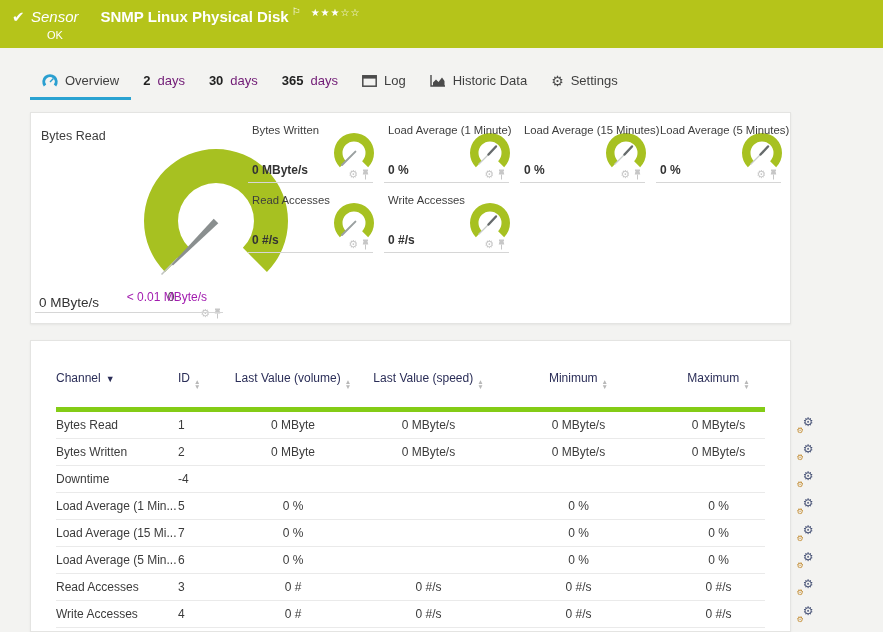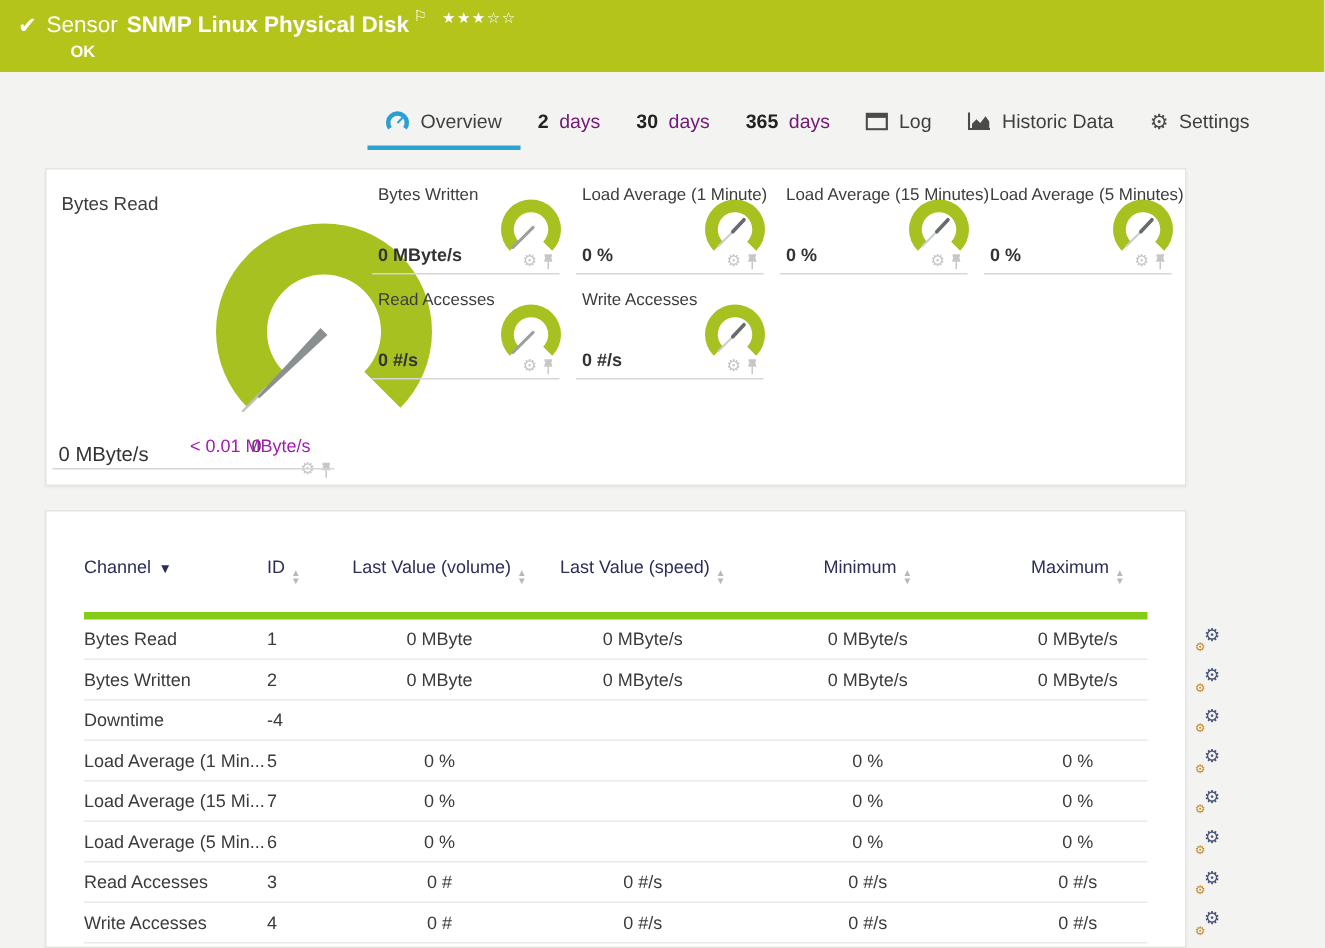--- a/index.html
+++ b/index.html
@@ -6,29 +6,29 @@
   html,body { width:883px; height:632px; overflow:hidden; }
   body {
     font-family:"Liberation Sans","DejaVu Sans",sans-serif;
     background:#f3f3f1; color:#3b3b3b; position:relative;
   }
 
   
   .sensor-bar { position:absolute; left:0; top:0; width:883px; height:48px; background:#b5c41a; color:#fff; }
   .sensor-bar .check { position:absolute; left:12px; top:8px; font-size:15px; font-weight:bold; }
   .titleline { position:absolute; left:31px; top:6px; white-space:nowrap; font-size:15px; }
-  .titleline .kind { margin-right:6px; }
+  .titleline .kind { font-style:italic; margin-right:22px; }
   .titleline .name { font-weight:bold; }
   .titleline .flag { font-size:10px; vertical-align:7px; margin-left:3px; }
   .titleline .stars { font-size:10px; letter-spacing:1px; vertical-align:6px; margin-left:10px; }
-  .status-ok { position:absolute; left:47px; top:29px; font-size:11px; font-weight:bold; }
+  .status-ok { position:absolute; left:47px; top:29px; font-size:11px; font-weight:normal; }
 
   
   .tabbar { position:absolute; left:0; top:60px; width:883px; height:40px;
-            display:flex; justify-content:flex-end; padding:0 38px 0 30px; }
+            display:flex; justify-content:flex-start; padding:0 38px 0 30px; }
   .tab { display:flex; align-items:center; gap:7px; padding:10px 12px 9px 12px;
          font-size:13px; color:#3f3f3f; cursor:pointer; white-space:nowrap; }
   .tab.active { border-bottom:3px solid #2aa3d2; padding-bottom:6px; }
   .tab .num { font-weight:bold; color:#222; }
   .tab .days { color:#701a75; }
   .tab .glyph { font-size:14px; color:#4b4b4b; line-height:1; }
   .tab svg { display:block; }
 
   
   .card { position:absolute; left:30px; width:761px; background:#fff;

